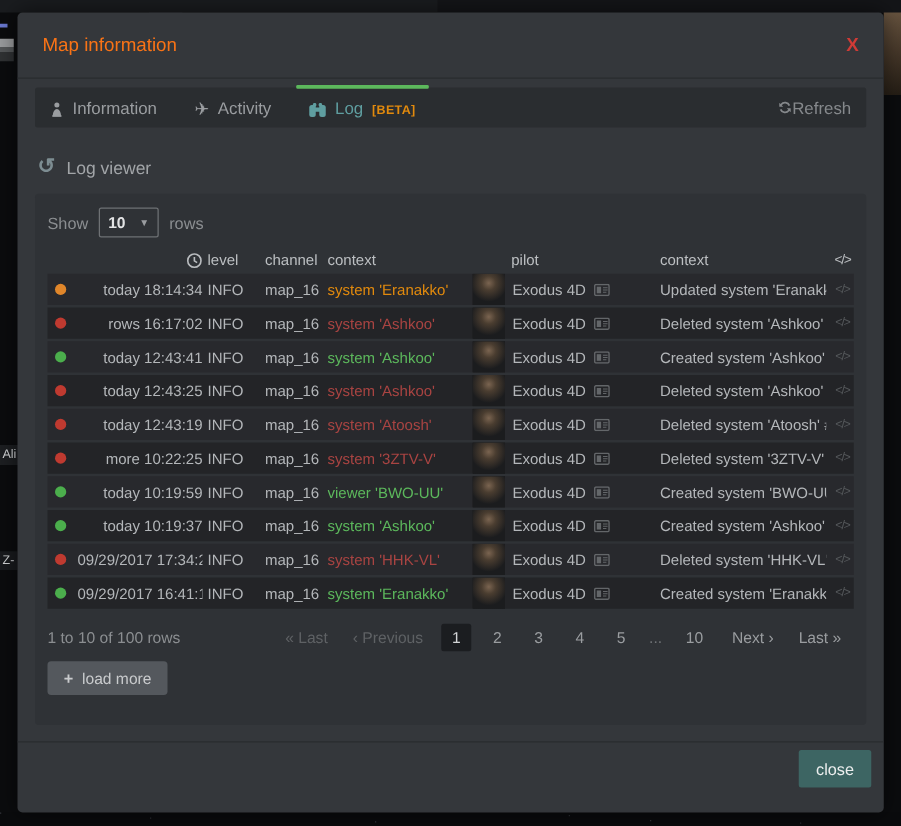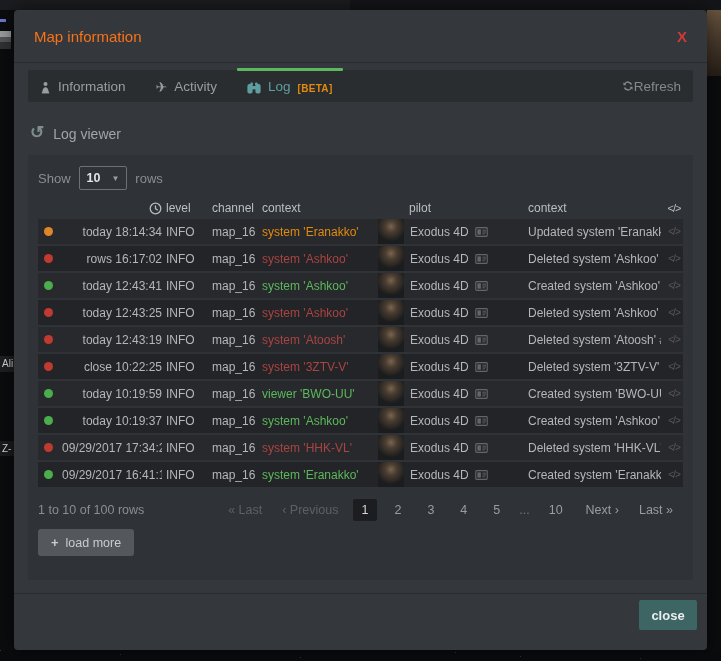--- a/index.html
+++ b/index.html
@@ -94,21 +94,21 @@
   .ellipsis{color:#707376;padding:3px 6px}
 
   .load-more{display:inline-flex;align-items:center;gap:7px;background:#54585d;color:#c9cbcd;
     font-size:12.5px;padding:6px 13px;border-radius:3px;margin-top:8px;cursor:pointer;border:none;
     font-family:"Liberation Sans",sans-serif}
   .plus{font-weight:bold;font-size:13px}
 
   
   .modal-footer{position:absolute;left:0;right:0;top:583px;height:57px;border-top:1px solid #292c2f}
   .close-btn{position:absolute;right:10px;top:6px;width:58px;height:30px;background:#3d6563;color:#eceeee;
-    font-size:13px;font-weight:bold;border:none;border-radius:2px;cursor:pointer;
+    font-size:13px;font-weight:normal;border:none;border-radius:2px;cursor:pointer;
     font-family:"Liberation Sans",sans-serif}
 </style>
 </head>
 <body>
 
 <div class="top-strip">
     <span class="seg"></span>
   </div>
 <div class="notch"></div>
 <div class="bg-portrait"></div>
@@ -283,21 +283,21 @@
               <rect x="2.5" y="2.6" width="3.8" height="5.8" fill="#6f7275"></rect>
               <path d="M8 3.5 h4 M8 5.5 h4 M8 7.5 h3" stroke="#6f7275" stroke-width="1" fill="none"></path>
             </svg>
           </span>
         <span class="cell">Deleted system 'Atoosh' #...</span>
         <span class="cell code-ic">&lt;/&gt;</span>
       </div>
 
       <div class="grid trow">
         <span class="cell"><span class="dot" data-type="deleted"></span></span>
-        <span class="cell time">close 10:22:25</span>
+        <span class="cell time">more 10:22:25</span>
         <span class="cell">INFO</span>
         <span class="cell">map_16</span>
         <span class="cell msg" data-type="deleted">system '3ZTV-V'</span>
         <span class="cell pilot">
             <span class="avatar"></span>
             <span class="pilot-name">Exodus 4D</span>
             <svg class="sheet-ic" width="13" height="10" viewBox="0 0 14 11">
               <rect x="0.7" y="0.7" width="12.6" height="9.6" rx="1" fill="none" stroke="#6f7275" stroke-width="1.2"></rect>
               <rect x="2.5" y="2.6" width="3.8" height="5.8" fill="#6f7275"></rect>
               <path d="M8 3.5 h4 M8 5.5 h4 M8 7.5 h3" stroke="#6f7275" stroke-width="1" fill="none"></path>

